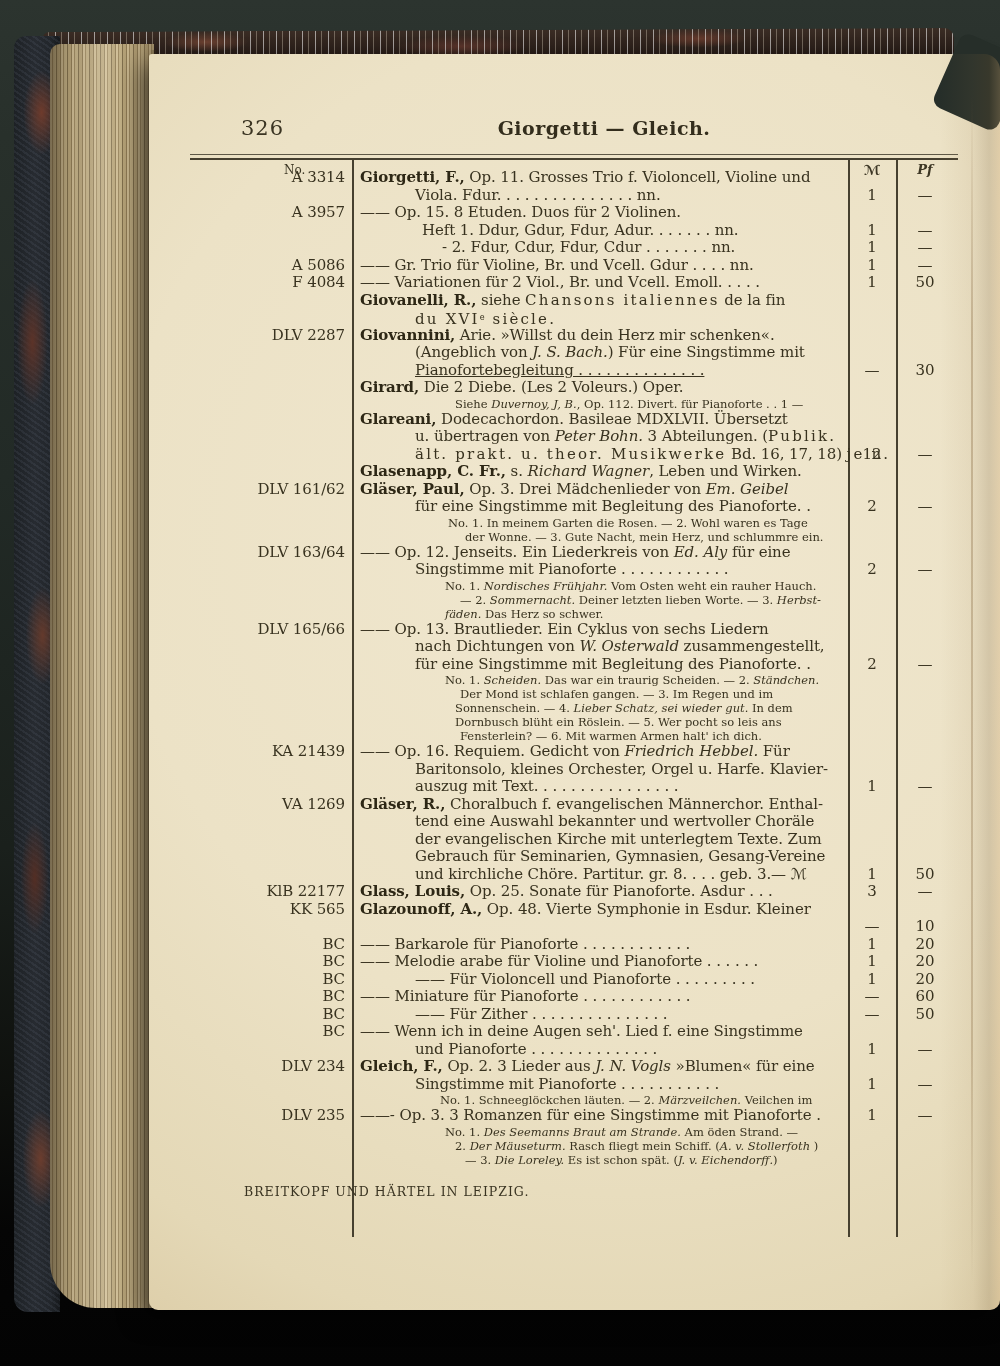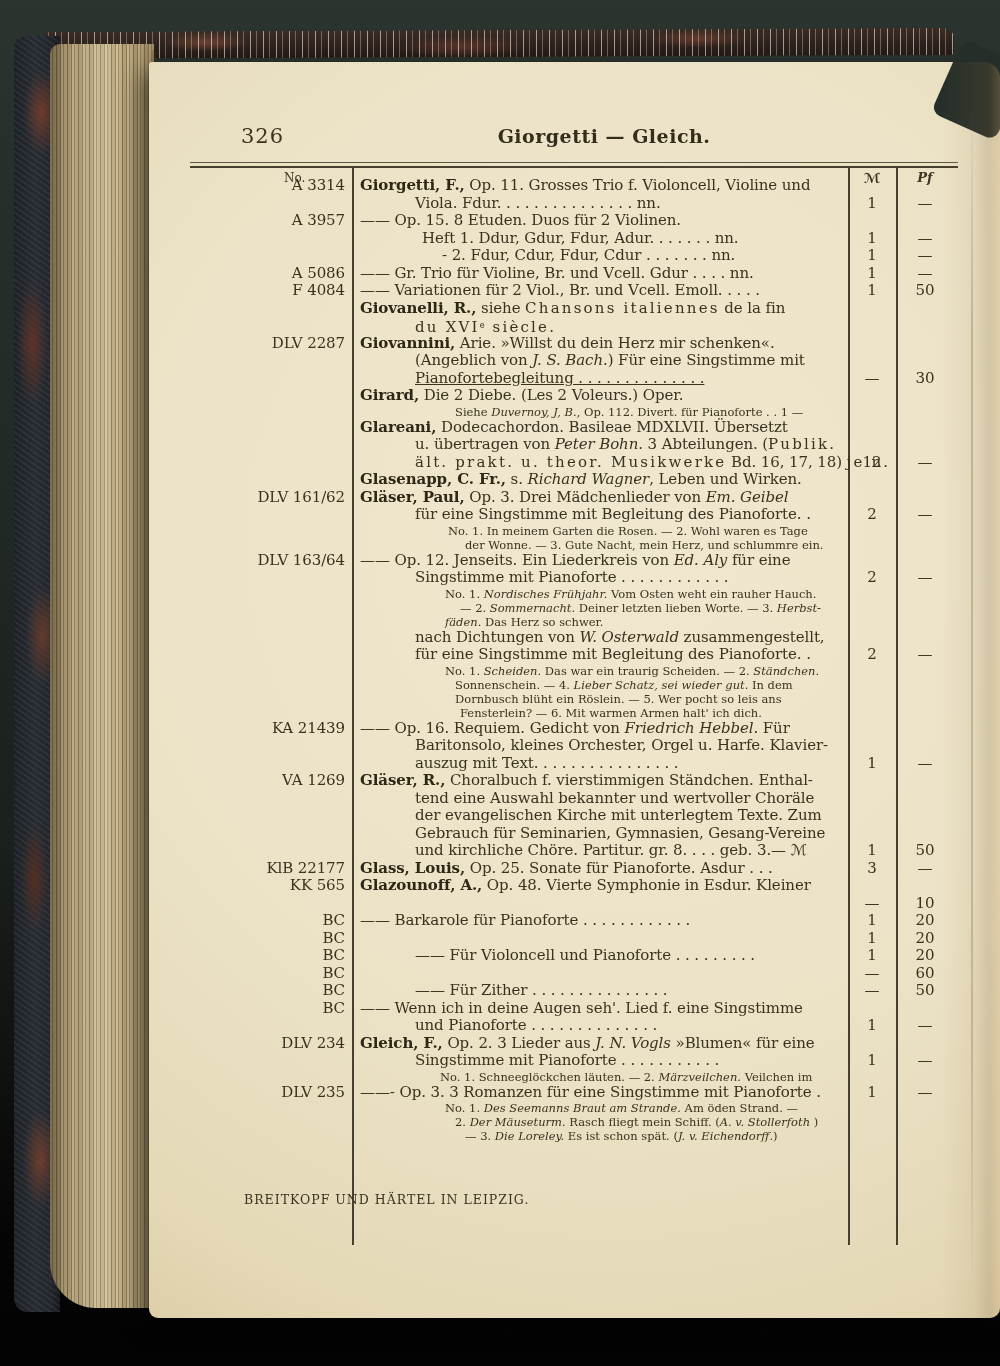--- a/index.html
+++ b/index.html
@@ -25,21 +25,21 @@
       radial-gradient(26px 70px at 58% 88%,#6b3d2e 0%,rgba(0,0,0,0) 70%),
       repeating-linear-gradient(35deg,rgba(120,130,150,.12) 0 2px,rgba(0,0,0,0) 2px 5px),
       linear-gradient(90deg,#1d2125 0%,#272b31 45%,#22262b 80%,#15181b 100%);}
   
   .edges{position:absolute;left:50px;top:44px;width:104px;height:1264px;border-radius:10px 0 0 46px;
     background:
       linear-gradient(90deg,rgba(50,40,24,.55) 0%,rgba(50,40,24,.12) 18%,rgba(255,248,230,.22) 52%,rgba(0,0,0,0) 70%,rgba(96,80,52,.38) 100%),
       repeating-linear-gradient(90deg,#cdbb93 0 2px,#9b875f 2px 3px,#c0ae84 3px 6px,#7f6e4c 6px 7px,#b5a278 7px 10px,#8d7a54 10px 11px);}
   .edges::after{content:"";position:absolute;right:-2px;top:6px;width:6px;height:1252px;background:linear-gradient(90deg,rgba(0,0,0,0),rgba(60,48,28,.45));}
   
-  .page{position:absolute;left:149px;top:62px;width:851px;height:1256px;border-radius:3px 16px 10px 9px;
+  .page{position:absolute;left:149px;top:54px;width:851px;height:1256px;border-radius:3px 16px 10px 9px;
     background:
       radial-gradient(130% 90% at 55% 38%,#f0e7cf 0%,#ece2c6 45%,#e4d8b6 72%,#d6c49c 92%,#c9b488 100%);
     box-shadow:-8px 10px 22px rgba(0,0,0,.5);}
   .page::after{content:"";position:absolute;right:0;top:0;width:60px;height:100%;border-radius:0 16px 10px 0;
     background:linear-gradient(90deg,rgba(0,0,0,0) 0%,rgba(150,120,75,.10) 55%,rgba(120,92,52,.22) 82%,rgba(200,160,105,.30) 100%);}
   .crease{position:absolute;right:27px;top:40px;width:2px;height:1190px;
     background:linear-gradient(180deg,rgba(0,0,0,0),rgba(130,100,60,.35) 20%,rgba(130,100,60,.30) 80%,rgba(0,0,0,0));}
   .corner-dark{position:absolute;right:-14px;top:-12px;width:70px;height:80px;background:#262e29;transform:rotate(24deg);border-radius:10px;}
   
   .ink{color:#38321f;}
@@ -194,31 +194,38 @@
           <div class="ln ln-s">
             <span class="desc" style="padding-left: 85px;"><span class="sg-n">No. 1. </span><span class="sg-i">Nordisches Frühjahr.</span><span class="sg-n">  Vom Osten weht ein rauher Hauch.</span></span>
           </div>
           <div class="ln ln-s">
             <span class="desc" style="padding-left: 100px;"><span class="sg-n">— 2. </span><span class="sg-i">Sommernacht.</span><span class="sg-n"> Deiner letzten lieben Worte. — 3. </span><span class="sg-i">Herbst-</span></span>
           </div>
           <div class="ln ln-s">
             <span class="desc" style="padding-left: 85px;"><span class="sg-i">fäden.</span><span class="sg-n">  Das Herz so schwer.</span></span>
           </div>
           <div class="ln ln-m">
+            <span class="no">DLV 165/66</span>
+            <span class="desc"><span class="sg-n">—— Op. 13. Brautlieder. Ein Cyklus von sechs Liedern</span></span>
+          </div>
+          <div class="ln ln-m">
             <span class="desc" style="padding-left: 55px;"><span class="sg-n">nach Dichtungen von </span><span class="sg-i">W. Osterwald</span><span class="sg-n"> zusammengestellt,</span></span>
           </div>
           <div class="ln ln-m">
             <span class="desc" style="padding-left: 55px;"><span class="sg-n">für eine Singstimme mit Begleitung des Pianoforte. .</span></span>
             <span class="m">2</span>
             <span class="pf">—</span>
           </div>
           <div class="ln ln-s">
             <span class="desc" style="padding-left: 85px;"><span class="sg-n">No. 1. </span><span class="sg-i">Scheiden.</span><span class="sg-n">  Das war ein traurig Scheiden. — 2. </span><span class="sg-i">Ständchen.</span></span>
           </div>
           <div class="ln ln-s">
+            <span class="desc" style="padding-left: 100px;"><span class="sg-n">Der Mond ist schlafen gangen. — 3. Im Regen und im</span></span>
+          </div>
+          <div class="ln ln-s">
             <span class="desc" style="padding-left: 95px;"><span class="sg-n">Sonnenschein. — 4. </span><span class="sg-i">Lieber Schatz, sei wieder gut.</span><span class="sg-n">  In dem</span></span>
           </div>
           <div class="ln ln-s">
             <span class="desc" style="padding-left: 95px;"><span class="sg-n">Dornbusch blüht ein Röslein. — 5. Wer pocht so leis ans</span></span>
           </div>
           <div class="ln ln-s">
             <span class="desc" style="padding-left: 100px;"><span class="sg-n">Fensterlein? — 6. Mit warmen Armen halt' ich dich.</span></span>
           </div>
           <div class="ln ln-m">
             <span class="no">KA 21439</span>
@@ -227,21 +234,21 @@
           <div class="ln ln-m">
             <span class="desc" style="padding-left: 55px;"><span class="sg-n">Baritonsolo, kleines Orchester, Orgel u. Harfe. Klavier-</span></span>
           </div>
           <div class="ln ln-m">
             <span class="desc" style="padding-left: 55px;"><span class="sg-n">auszug mit Text. . . . . . . . . . . . . . . .</span></span>
             <span class="m">1</span>
             <span class="pf">—</span>
           </div>
           <div class="ln ln-m">
             <span class="no">VA 1269</span>
-            <span class="desc"><span class="sg-b">Gläser, R.,</span><span class="sg-n"> Choralbuch f. vierstimmigen Ständchen. Enthal-</span></span>
+            <span class="desc"><span class="sg-b">Gläser, R.,</span><span class="sg-n"> Choralbuch f. evangelischen Männerchor. Enthal-</span></span>
           </div>
           <div class="ln ln-m">
             <span class="desc" style="padding-left: 55px;"><span class="sg-n">tend eine Auswahl bekannter und wertvoller Choräle</span></span>
           </div>
           <div class="ln ln-m">
             <span class="desc" style="padding-left: 55px;"><span class="sg-n">der evangelischen Kirche mit unterlegtem Texte. Zum</span></span>
           </div>
           <div class="ln ln-m">
             <span class="desc" style="padding-left: 55px;"><span class="sg-n">Gebrauch für Seminarien, Gymnasien, Gesang-Vereine</span></span>
           </div>
@@ -265,31 +272,33 @@
             <span class="pf">10</span>
           </div>
           <div class="ln ln-m">
             <span class="no">BC</span>
             <span class="desc"><span class="sg-n">—— Barkarole für Pianoforte . . . . . . . . . . . .</span></span>
             <span class="m">1</span>
             <span class="pf">20</span>
           </div>
           <div class="ln ln-m">
             <span class="no">BC</span>
+            <span class="desc"><span class="sg-n">—— Melodie arabe für Violine und Pianoforte . . . . . .</span></span>
             <span class="m">1</span>
             <span class="pf">20</span>
           </div>
           <div class="ln ln-m">
             <span class="no">BC</span>
             <span class="desc" style="padding-left: 55px;"><span class="sg-n">—— Für Violoncell und Pianoforte . . . . . . . . .</span></span>
             <span class="m">1</span>
             <span class="pf">20</span>
           </div>
           <div class="ln ln-m">
             <span class="no">BC</span>
+            <span class="desc"><span class="sg-n">—— Miniature für Pianoforte . . . . . . . . . . . .</span></span>
             <span class="m">—</span>
             <span class="pf">60</span>
           </div>
           <div class="ln ln-m">
             <span class="no">BC</span>
             <span class="desc" style="padding-left: 55px;"><span class="sg-n">—— Für Zither . . . . . . . . . . . . . . .</span></span>
             <span class="m">—</span>
             <span class="pf">50</span>
           </div>
           <div class="ln ln-m">

